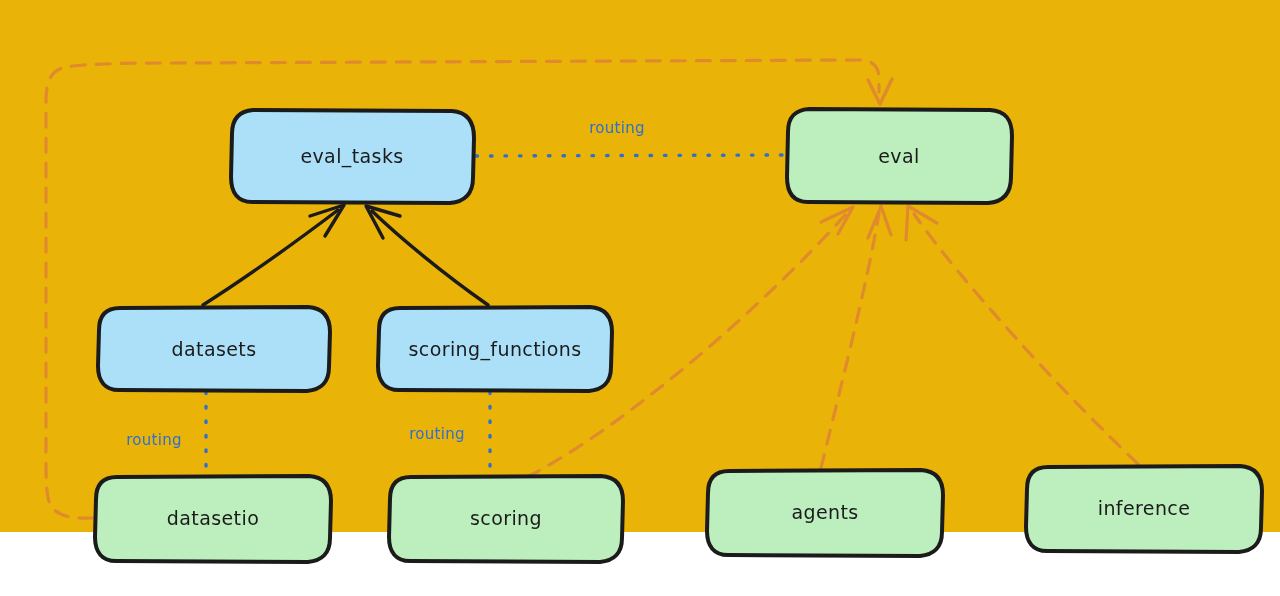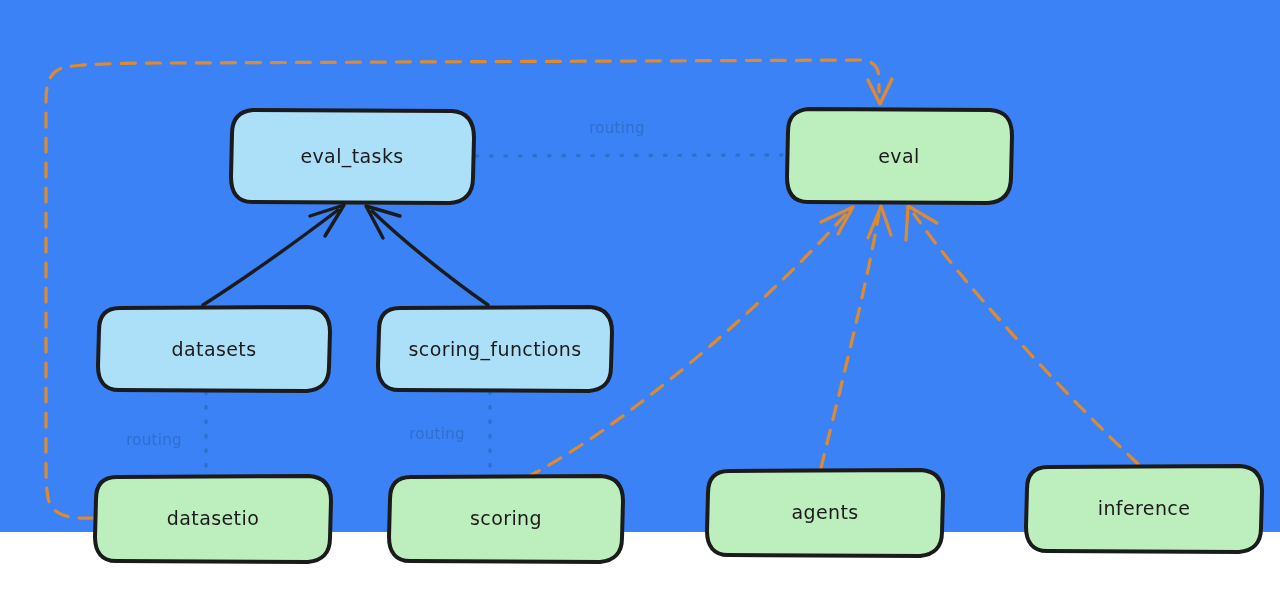--- a/index.html
+++ b/index.html
@@ -10,21 +10,21 @@
   body {
     width: 1280px;
     height: 596px;
     font-family: "DejaVu Sans", sans-serif;
     overflow: hidden;
   }
   #diagram-root {
     position: relative;
     width: 1280px;
     height: 532px;
-    background: #3b82f6;
+    background: #eab308;
   }
   svg.canvas {
     position: absolute;
     left: 0;
     top: 0;
     width: 1280px;
     height: 596px;
   }
   .node-label {
     font-family: "DejaVu Sans", sans-serif;

